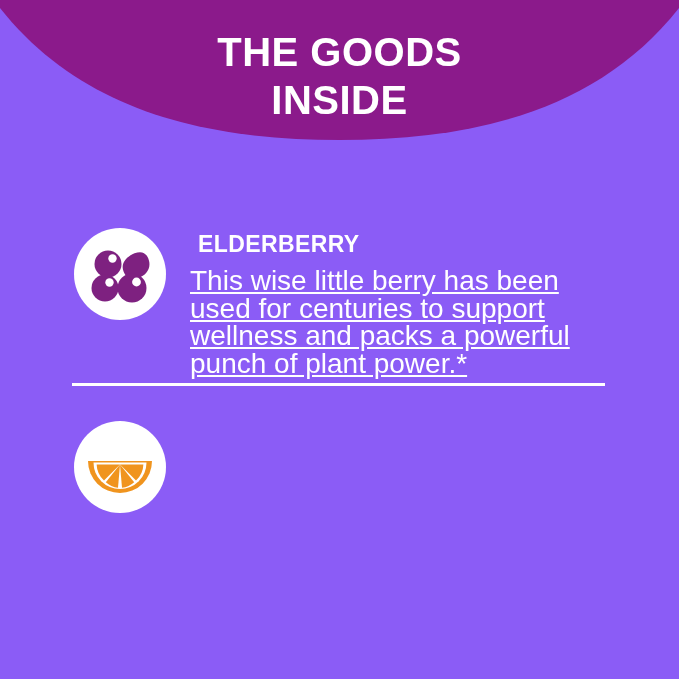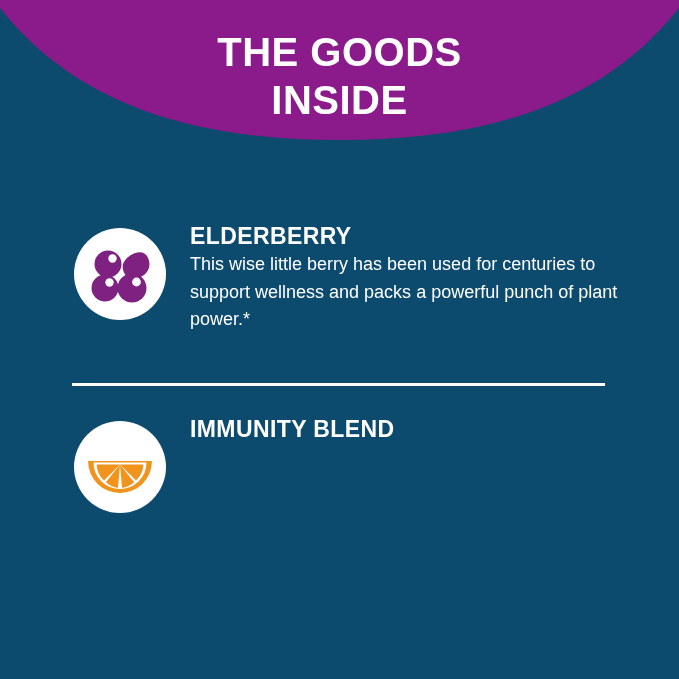--- a/index.html
+++ b/index.html
@@ -12,21 +12,21 @@
     background: #E01A82;
     font-family: "Liberation Sans", sans-serif;
     overflow: hidden;
     position: relative;
   }
 
   #page {
     position: relative;
     width: 679px;
     height: 679px;
-    background: #0c4a6e;
+    background: #8b5cf6;
     overflow: hidden;
   }
 
   
   .header {
     position: absolute;
     left: 0;
     top: 0;
     width: 679px;
     height: 160px;
@@ -81,37 +81,38 @@
     height: 92px;
   }
 
   .feature-text {
     position: absolute;
     left: 190px;
     top: 0;
     width: 432px;
   }
   .feature-heading {
-    margin: 0;
+    margin: 8px;
     color: #FFFFFF;
     font-family: "Liberation Sans", sans-serif;
     font-weight: bold;
     font-size: 23px;
     line-height: 28px;
     letter-spacing: 0.4px;
     text-transform: uppercase;
   }
   .feature-body {
     margin: 0;
     padding-top: 1px;
     color: #FFFFFF;
     font-family: "Liberation Sans", sans-serif;
     font-weight: normal;
-    font-size: 18px;
+    font-size: 28px;
     line-height: 27.5px;
+    text-decoration: underline;
   }
 
   
   .divider {
     position: absolute;
     left: 72px;
     top: 383px;
     width: 533px;
     height: 3px;
     background: #FFFFFF;
@@ -162,17 +163,16 @@
 
         <path d="M 19.5 41.5 A 26.5 26.5 0 0 0 72.5 41.5 Z" fill="#FFFFFF"></path>
 
         <path d="M 46 43.5 L 22.6 43.5 A 23.4 23.4 0 0 0 30.0 59.6 Z" fill="#F0941E"></path>
         <path d="M 46 43.5 L 31.8 61.2 A 23.4 23.4 0 0 0 44.0 66.8 Z" fill="#F0941E"></path>
         <path d="M 46 43.5 L 48.0 66.8 A 23.4 23.4 0 0 0 60.2 61.2 Z" fill="#F0941E"></path>
         <path d="M 46 43.5 L 62.0 59.6 A 23.4 23.4 0 0 0 69.4 43.5 Z" fill="#F0941E"></path>
       </svg>
     </div>
     <div class="feature-text">
-      <p class="feature-heading">IMMUNITY BLEND</p>
     </div>
   </div>
 
 </div>
 
 </body></html>

